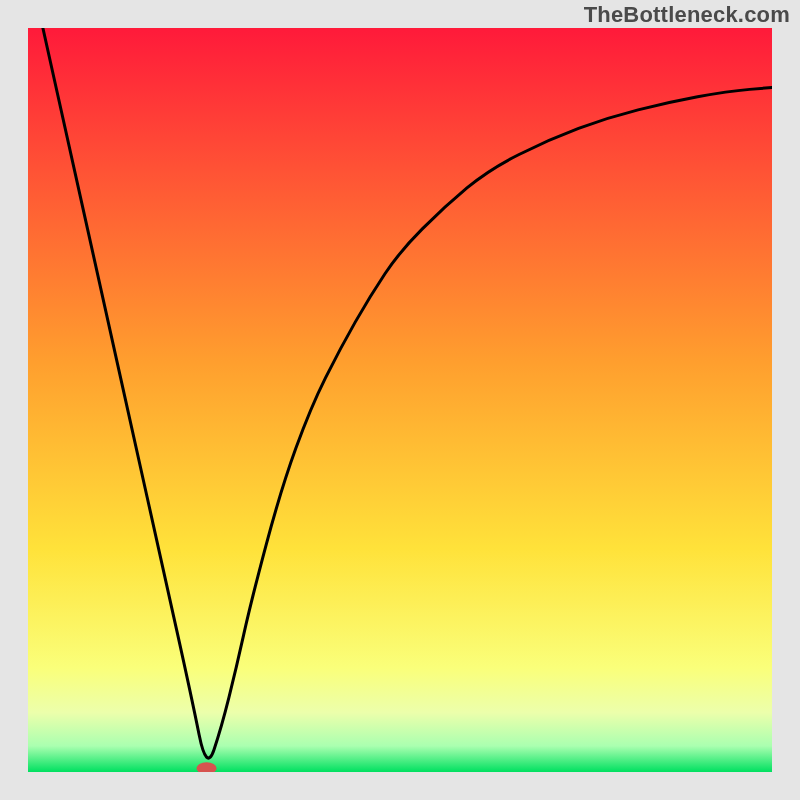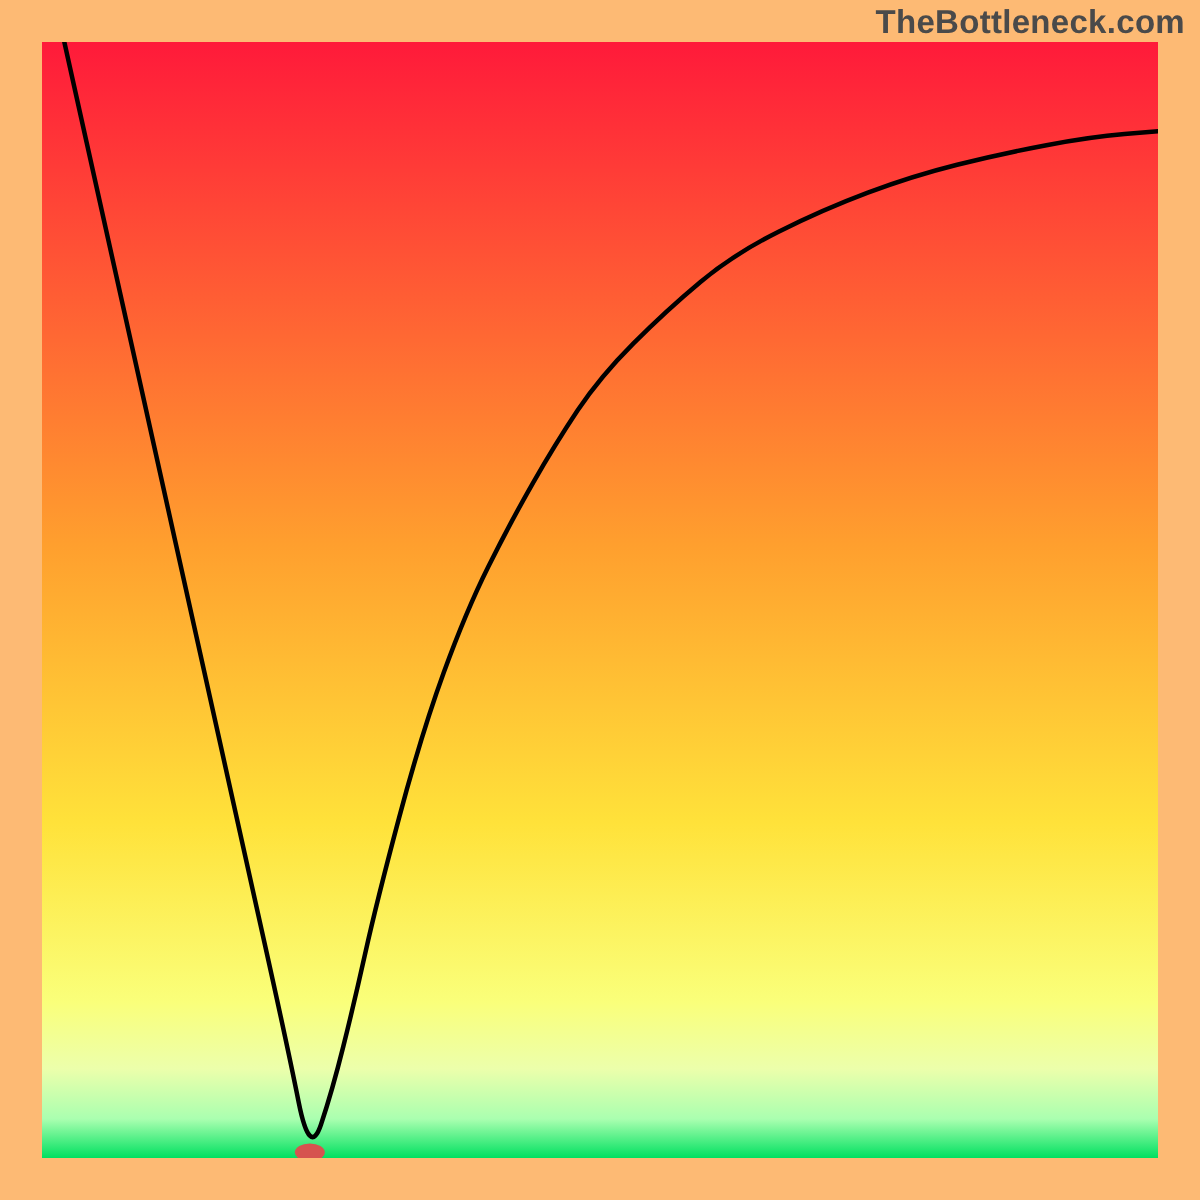--- a/index.html
+++ b/index.html
@@ -8,21 +8,21 @@
     width: 800px;
     height: 800px;
     background: #000;
     font-family: Arial, Helvetica, sans-serif;
     overflow: hidden;
   }
   .frame {
     position: relative;
     width: 800px;
     height: 800px;
-    background: #fdba74;
+    background: #e5e5e5;
   }
   .watermark {
     position: absolute;
     top: 2px;
     right: 10px;
     color: #4a4a4a;
     font-size: 22px;
     font-weight: 600;
     letter-spacing: 0.2px;
     user-select: none;

